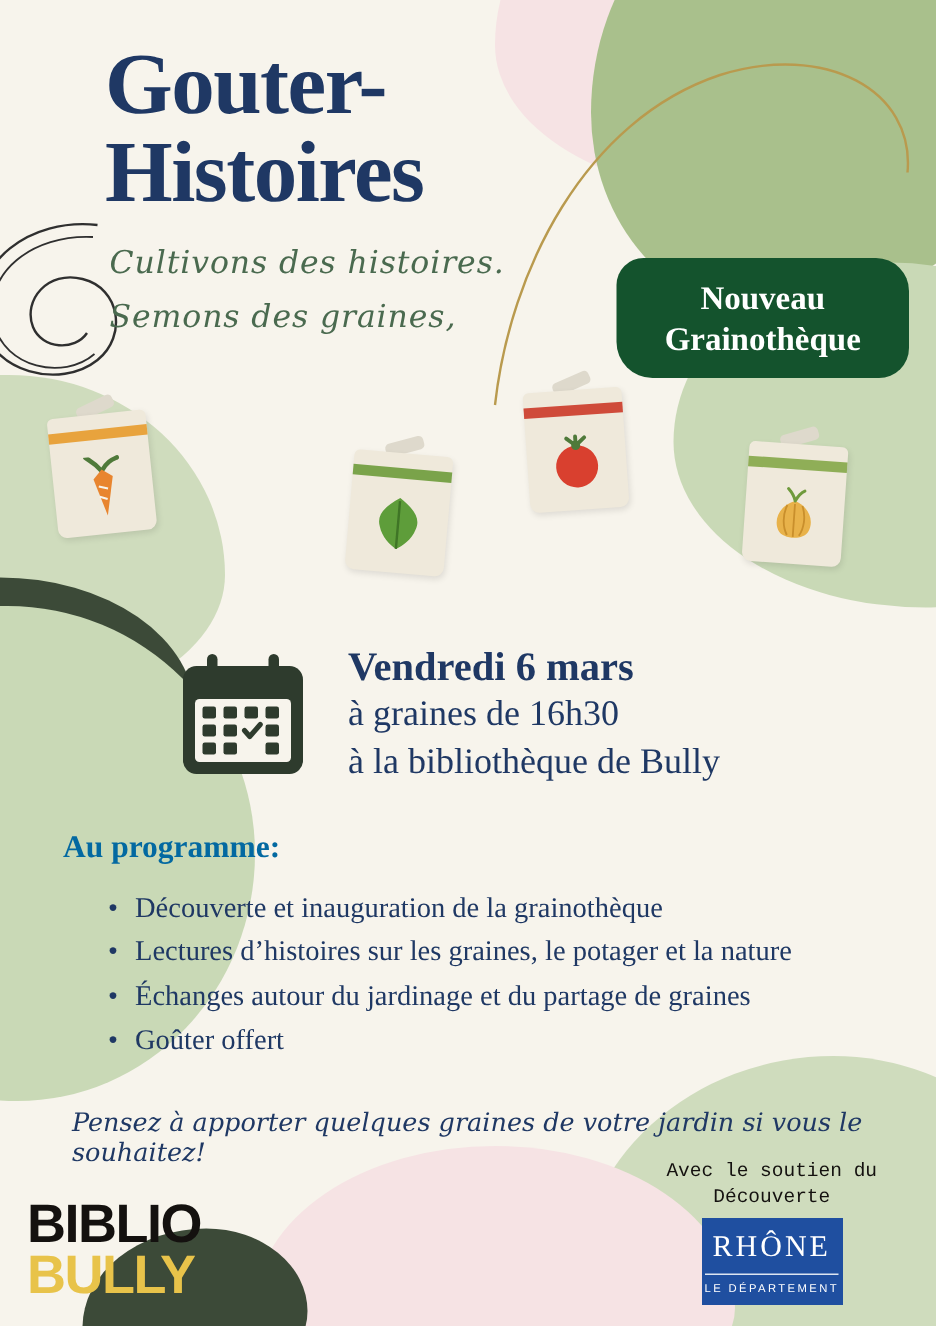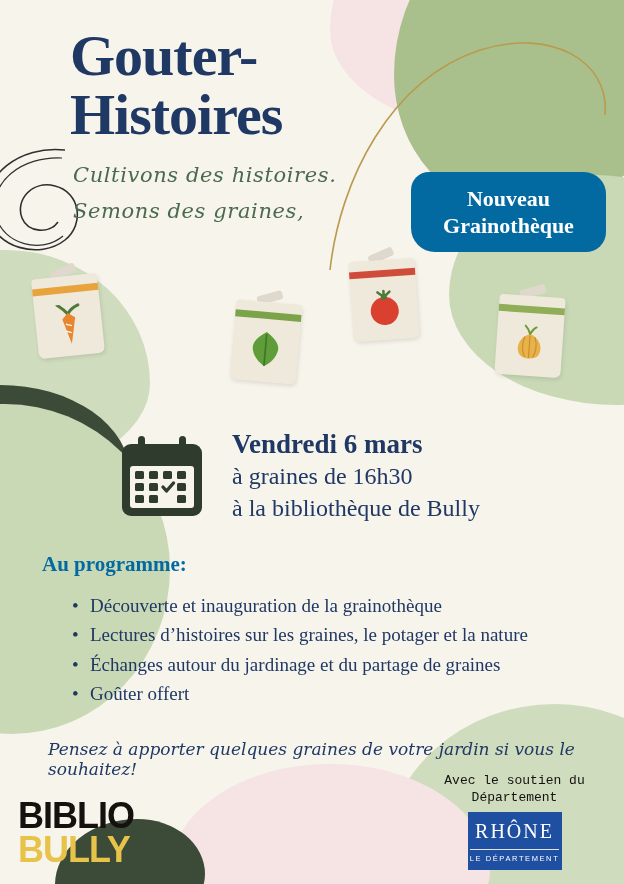--- a/index.html
+++ b/index.html
@@ -105,21 +105,21 @@
     line-height: 1.7;
     letter-spacing: 0.6px;
   }
 
   .badge {
     position: absolute;
     top: 172px;
     right: 18px;
     width: 195px;
     height: 80px;
-    background: #0369a1;
+    background: #14532d;
     border-radius: 18px 22px 20px 24px;
     color: #ffffff;
     font-family: "Liberation Serif", serif;
     font-weight: bold;
     font-size: 22px;
     line-height: 1.25;
     display: flex;
     align-items: center;
     justify-content: center;
     text-align: center;
@@ -423,21 +423,21 @@
   <div class="footer">
     <div class="biblio-logo">
       <span class="l1">BIBLIO</span>
       <span class="l2">BULLY</span>
     </div>
 
 
     <div class="partner">
       <div class="partner-label">
         <div>Avec le soutien du</div>
-        <div>Département</div>
+        <div>Découverte</div>
       </div>
       <div class="rhone-box">
         <div class="rhone-name">RHÔNE</div>
         <div class="rhone-sub">LE DÉPARTEMENT</div>
       </div>
     </div>
   </div>
 </div>
 
 </body></html>

